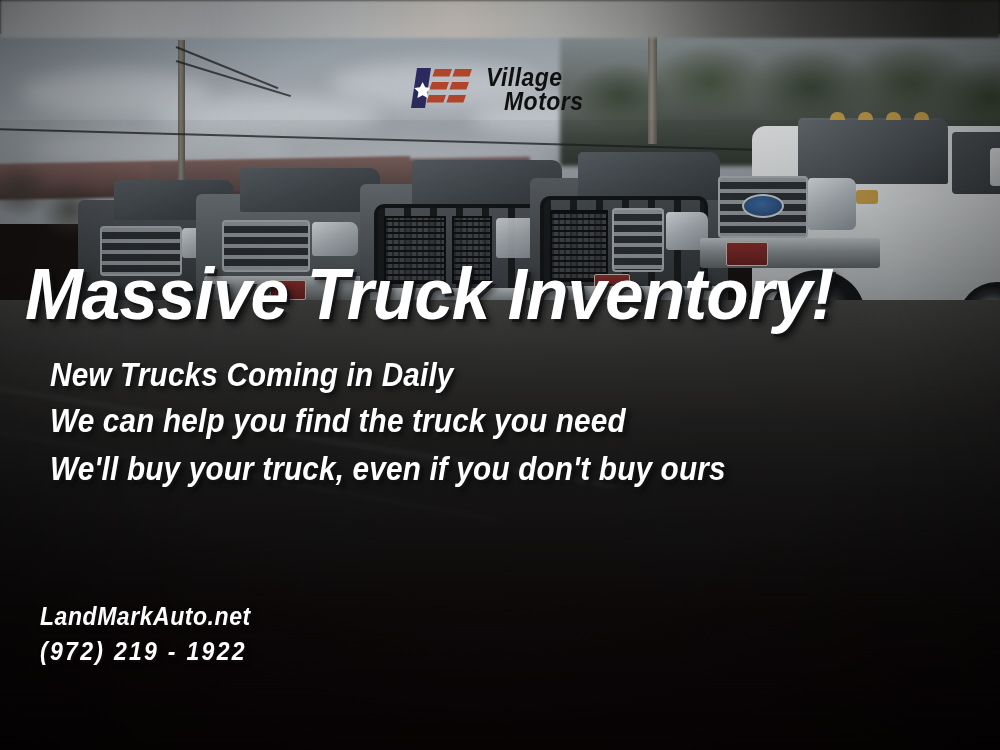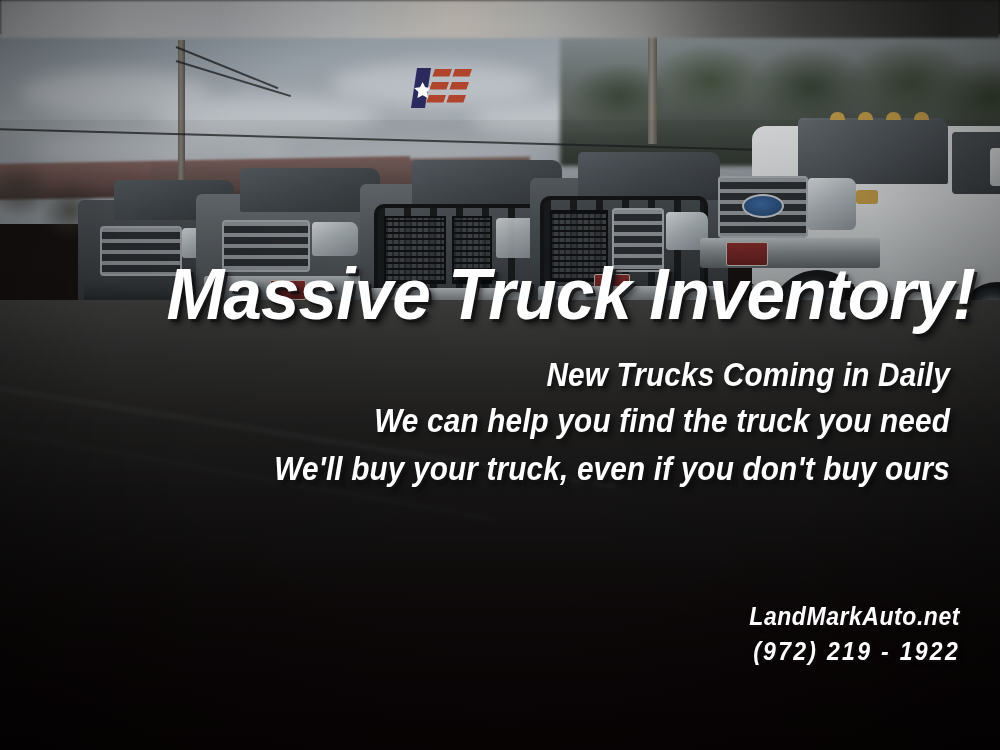--- a/index.html
+++ b/index.html
@@ -278,21 +278,21 @@
     white-space: nowrap;
   }
   .logo-line-2 { margin-left: 18px; }
 
   
   #text-layer {
     position: absolute;
     left: 0; top: 0;
     width: 975px; height: 750px;
     z-index: 25;
-    text-align: right;
+    text-align: left;
   }
   .hl, .sub, .foot {
     font-family: "Liberation Sans", sans-serif;
     font-style: italic;
     font-weight: bold;
     color: #ffffff;
     white-space: nowrap;
     position: absolute;
     width: 1000px;
     left: 0;
@@ -451,20 +451,24 @@
     <svg id="logo-flag" width="72" height="50" viewBox="0 0 72 50">
       <polygon points="12,4 26,4 20,44 6,44" fill="#2b2a5e"></polygon>
       <polygon points="17.6,18 20.2,23.2 26,24 21.8,28.1 22.8,34 17.6,31.2 12.4,34 13.4,28.1 9.2,24 15,23.2" fill="#ffffff"></polygon>
       <polygon points="30,5  47,5  44.4,12.5 27.4,12.5" fill="#b0452c"></polygon>
       <polygon points="50,5  67,5  64.4,12.5 47.4,12.5" fill="#b0452c"></polygon>
       <polygon points="27,18 44,18 41.4,25.5 24.4,25.5" fill="#b0452c"></polygon>
       <polygon points="47,18 64,18 61.4,25.5 44.4,25.5" fill="#b0452c"></polygon>
       <polygon points="24,31 41,31 38.4,38.5 21.4,38.5" fill="#b0452c"></polygon>
       <polygon points="44,31 61,31 58.4,38.5 41.4,38.5" fill="#b0452c"></polygon>
     </svg>
+    <div class="logo-words">
+      <div class="logo-line logo-line-1">Village</div>
+      <div class="logo-line logo-line-2">Motors</div>
+    </div>
   </div>
 
   <div id="text-layer">
 
     <div class="hl" id="headline">Massive Truck Inventory!</div>
 
     <div class="sub" id="sub-1">New Trucks Coming in Daily</div>
     <div class="sub" id="sub-2">We can help you find the truck you need</div>
     <div class="sub" id="sub-3">We'll buy your truck, even if you don't buy ours</div>
 

